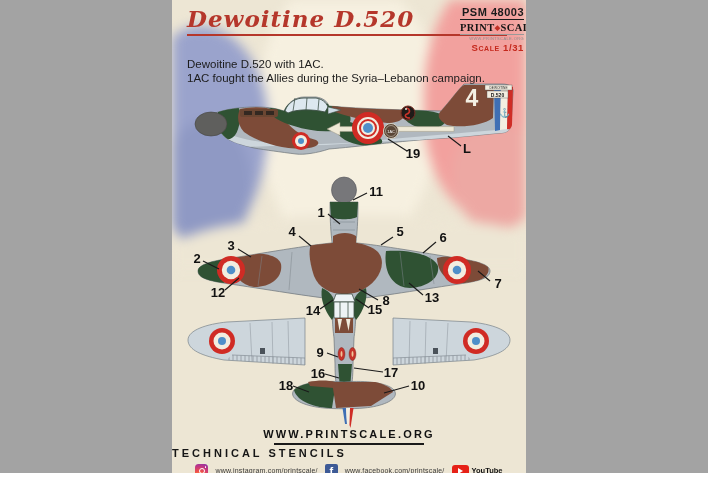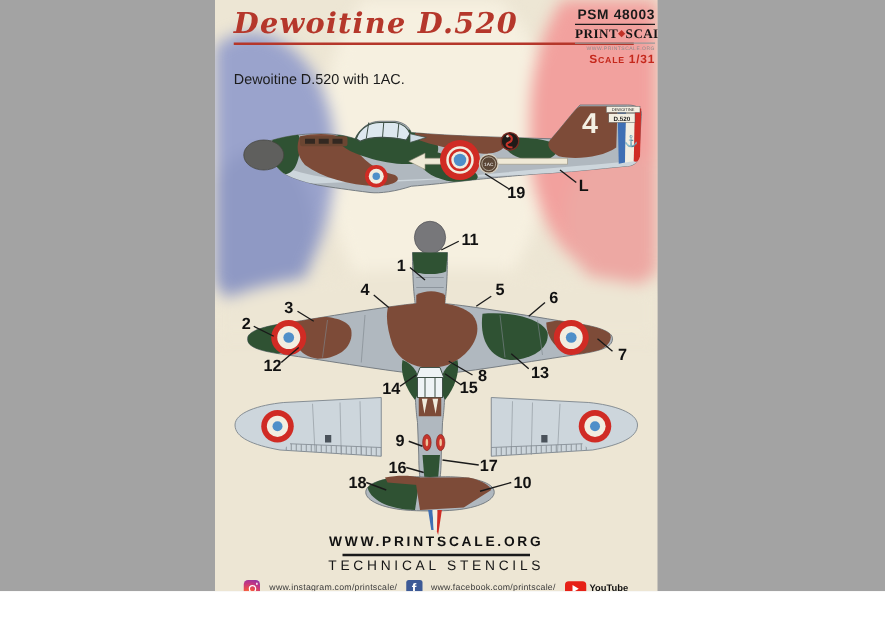--- a/index.html
+++ b/index.html
@@ -34,22 +34,22 @@
   .desc{position:absolute;left:15px;top:41px;font-size:11.5px;color:#1c1c1c;line-height:1.22;margin-top:16px;}
 
   .side-svg{position:absolute;left:10px;top:76px;}
   .plan-svg{position:absolute;left:0;top:172px;}
   .co{font-family:"Liberation Sans",sans-serif;font-size:13px;font-weight:600;fill:#111;}
   .ldr{stroke:#1a1a1a;stroke-width:1.1;fill:none;}
 
   .footer-site{position:absolute;left:0;top:428px;width:354px;text-align:center;
                font-size:11px;font-weight:bold;color:#111;letter-spacing:2.2px;}
   .footer-rule{position:absolute;left:102px;top:443px;width:150px;height:2px;background:#1a1a1a;}
-  .footer-stencils{position:absolute;left:0;top:447px;width:354px;text-align:center;
-               font-size:11px;font-weight:normal;color:#161616;letter-spacing:3px;}
+  .footer-stencils{position:absolute;left:0;top:447px;width:354px;
+               font-size:11px;font-weight:bold;color:#161616;letter-spacing:3px;}
   .social{position:absolute;left:0;top:464px;width:354px;display:flex;align-items:center;
           justify-content:center;gap:7px;}
   .social-text{font-size:7px;color:#3a3a3a;letter-spacing:.2px;}
   .ig-icon{width:13px;height:13px;border-radius:3.5px;position:relative;flex:none;
      background:radial-gradient(circle at 30% 115%, #fed373 8%, #f15245 42%, #c13584 72%, #8134af 100%);}
   .ig-icon::before{content:"";position:absolute;left:3.5px;top:3.5px;width:4.5px;height:4.5px;
      border:1.2px solid #fff;border-radius:50%;}
   .ig-icon::after{content:"";position:absolute;right:2px;top:2px;width:1.5px;height:1.5px;background:#fff;border-radius:50%;}
   .fb-icon{width:13px;height:13px;background:#3d5a96;border-radius:2px;color:#fff;flex:none;
      font-weight:bold;font-size:11px;text-align:center;line-height:14px;}
@@ -78,20 +78,21 @@
 
   <div class="psm">
     <div class="psm-code">PSM 48003</div>
     <div class="brand"><span>PRINT</span><span class="diamond">◆</span><span>SCALE</span></div>
     <div class="brand-url">WWW.PRINTSCALE.ORG</div>
     <div class="scale">Scale 1/31</div>
   </div>
 
   <div class="desc">
     <div>Dewoitine D.520 with 1AC.</div>
+    <div>1AC fought the Allies during the Syria–Lebanon campaign.</div>
   </div>
 
   <svg class="side-svg" width="345" height="95" viewBox="0 0 345 95">
     <defs>
       <clipPath id="sideClip">
         <path d="M30,38 C44,33 58,31 74,31 C88,31 96,33 102,35 C106,26 114,21 122,21 L134,21 C141,22 145,25 147,30 C180,33 225,34 259,35 C268,25 276,14 282,8 L320,8 C328,8 332,11 331,17 L329,49 C328,55 324,57 318,57 C288,60 268,62 249,63 C225,65 205,67 196,68 C178,70 160,72 147,73 C135,77 122,79 114,78 C98,76 84,74 72,72 C60,69 50,66 44,62 C38,57 32,48 30,38 Z"></path>
       </clipPath>
     </defs>
     <g>
       <path d="M30,38 C44,33 58,31 74,31 C88,31 96,33 102,35 C106,26 114,21 122,21 L134,21 C141,22 145,25 147,30 C180,33 225,34 259,35 C268,25 276,14 282,8 L320,8 C328,8 332,11 331,17 L329,49 C328,55 324,57 318,57 C288,60 268,62 249,63 C225,65 205,67 196,68 C178,70 160,72 147,73 C135,77 122,79 114,78 C98,76 84,74 72,72 C60,69 50,66 44,62 C38,57 32,48 30,38 Z" fill="#b0b8bf" stroke="#6b7278" stroke-width="0.7"></path>

